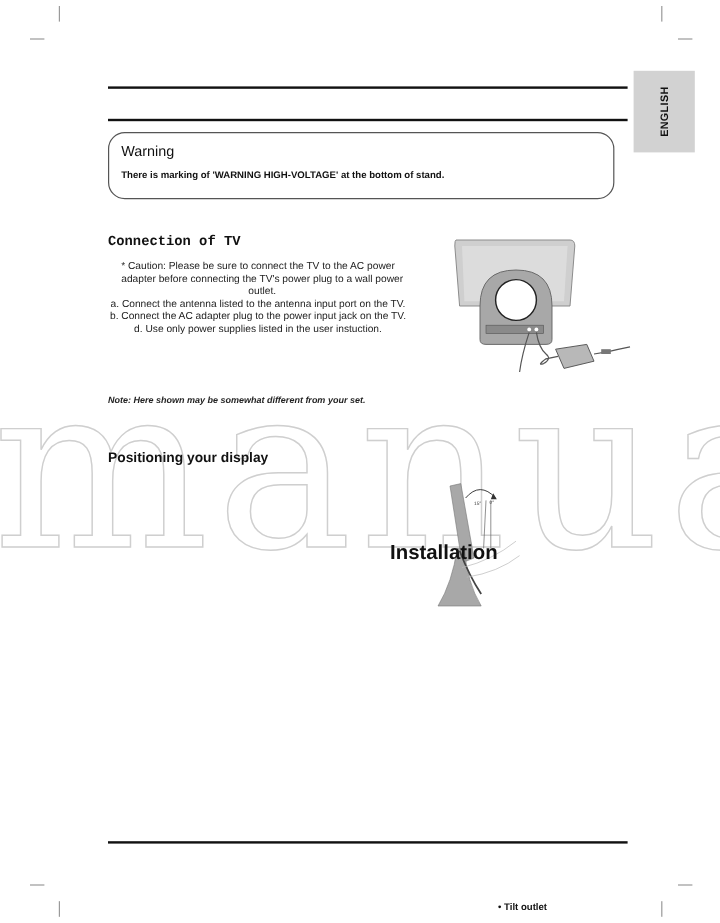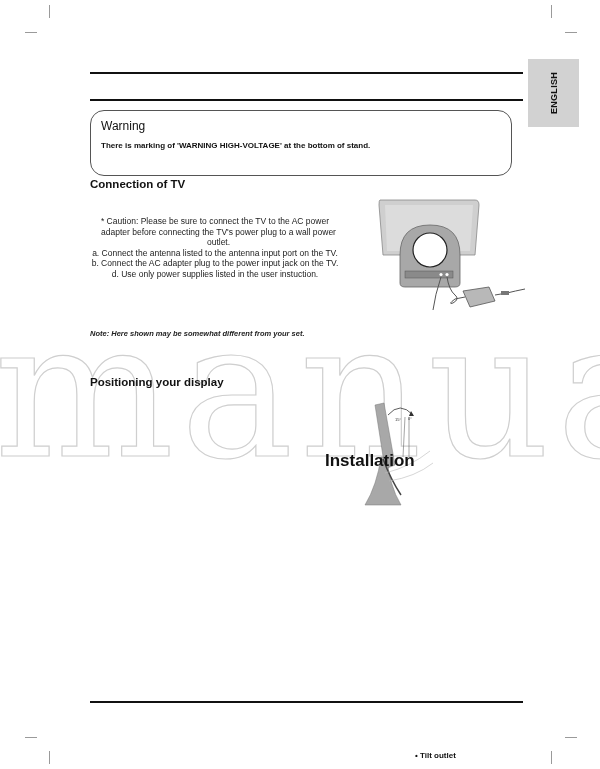--- a/index.html
+++ b/index.html
@@ -14,21 +14,21 @@
     position: absolute; left: 528px; top: 59px; width: 51px; height: 68px;
     background: #d2d2d2;
   }
   .lang-tab span {
     position: absolute; left: 50%; top: 50%;
     transform: translate(-50%, -50%) rotate(-90deg);
     font-size: 9px; font-weight: bold; letter-spacing: 0.3px; color: #111;
     white-space: nowrap;
   }
   .warning-box {
-    position: absolute; left: 90px; top: 110px; width: 422px; height: 66px;
+    position: absolute; left: 90px; top: 110px; width: 422px; height: 56px;
     border: 1px solid #555; border-radius: 14px; box-sizing: border-box;
   }
   .warning-title { position: absolute; left: 10px; top: 8px; font-size: 12px; color: #111; }
   .warning-text { position: absolute; left: 10px; top: 30px; font-size: 8px; font-weight: bold; color: #111; }
   .section-title { position: absolute; font-size: 11.5px; font-weight: bold; color: #111; }
   .body-text { position: absolute; font-size: 8.5px; line-height: 10.5px; color: #222; width: 250px; }
   .body-text .item { display: block; padding-left: 7px; text-indent: -7px; text-align: center; }
   .note { position: absolute; font-size: 7.5px; font-style: italic; font-weight: bold; color: #222; }
   .watermark {
     position: absolute; left: -6px; top: 296px; font-family: "DejaVu Serif", serif;
@@ -63,21 +63,21 @@
 
   <div class="lang-tab">
     <span>ENGLISH</span>
   </div>
 
   <div class="warning-box">
     <div class="warning-title">Warning</div>
     <div class="warning-text">There is marking of 'WARNING HIGH-VOLTAGE' at the bottom of stand.</div>
   </div>
 
-  <div class="section-title" style="left:90px;top:178px;">Connection of TV</div>
+  <div class="section-title" style="left:90px;top:195px;font-family:Liberation Mono, monospace;">Connection of TV</div>
   <div class="body-text" style="left:90px;top:216px;">
     <span class="item">* Caution: Please be sure to connect the TV to the AC power adapter before connecting the TV's power plug to a wall power outlet.</span>
     <span class="item">a. Connect the antenna listed to the antenna input port on the TV.</span>
     <span class="item">b. Connect the AC adapter plug to the power input jack on the TV.</span>
     <span class="item">d. Use only power supplies listed in the user instuction.</span>
   </div>
   <div class="note" style="left:90px;top:329px;">Note: Here shown may be somewhat different from your set.</div>
 
   <svg class="abs" style="left:375px;top:195px;" width="160" height="125" viewBox="0 0 160 125">
     <path d="M5 5 L100 5 Q104 5 104 10 L100 60 L8 60 L4 10 Q4 5 5 5 Z" fill="#cfcfcf" stroke="#888" stroke-width="0.8"></path>

